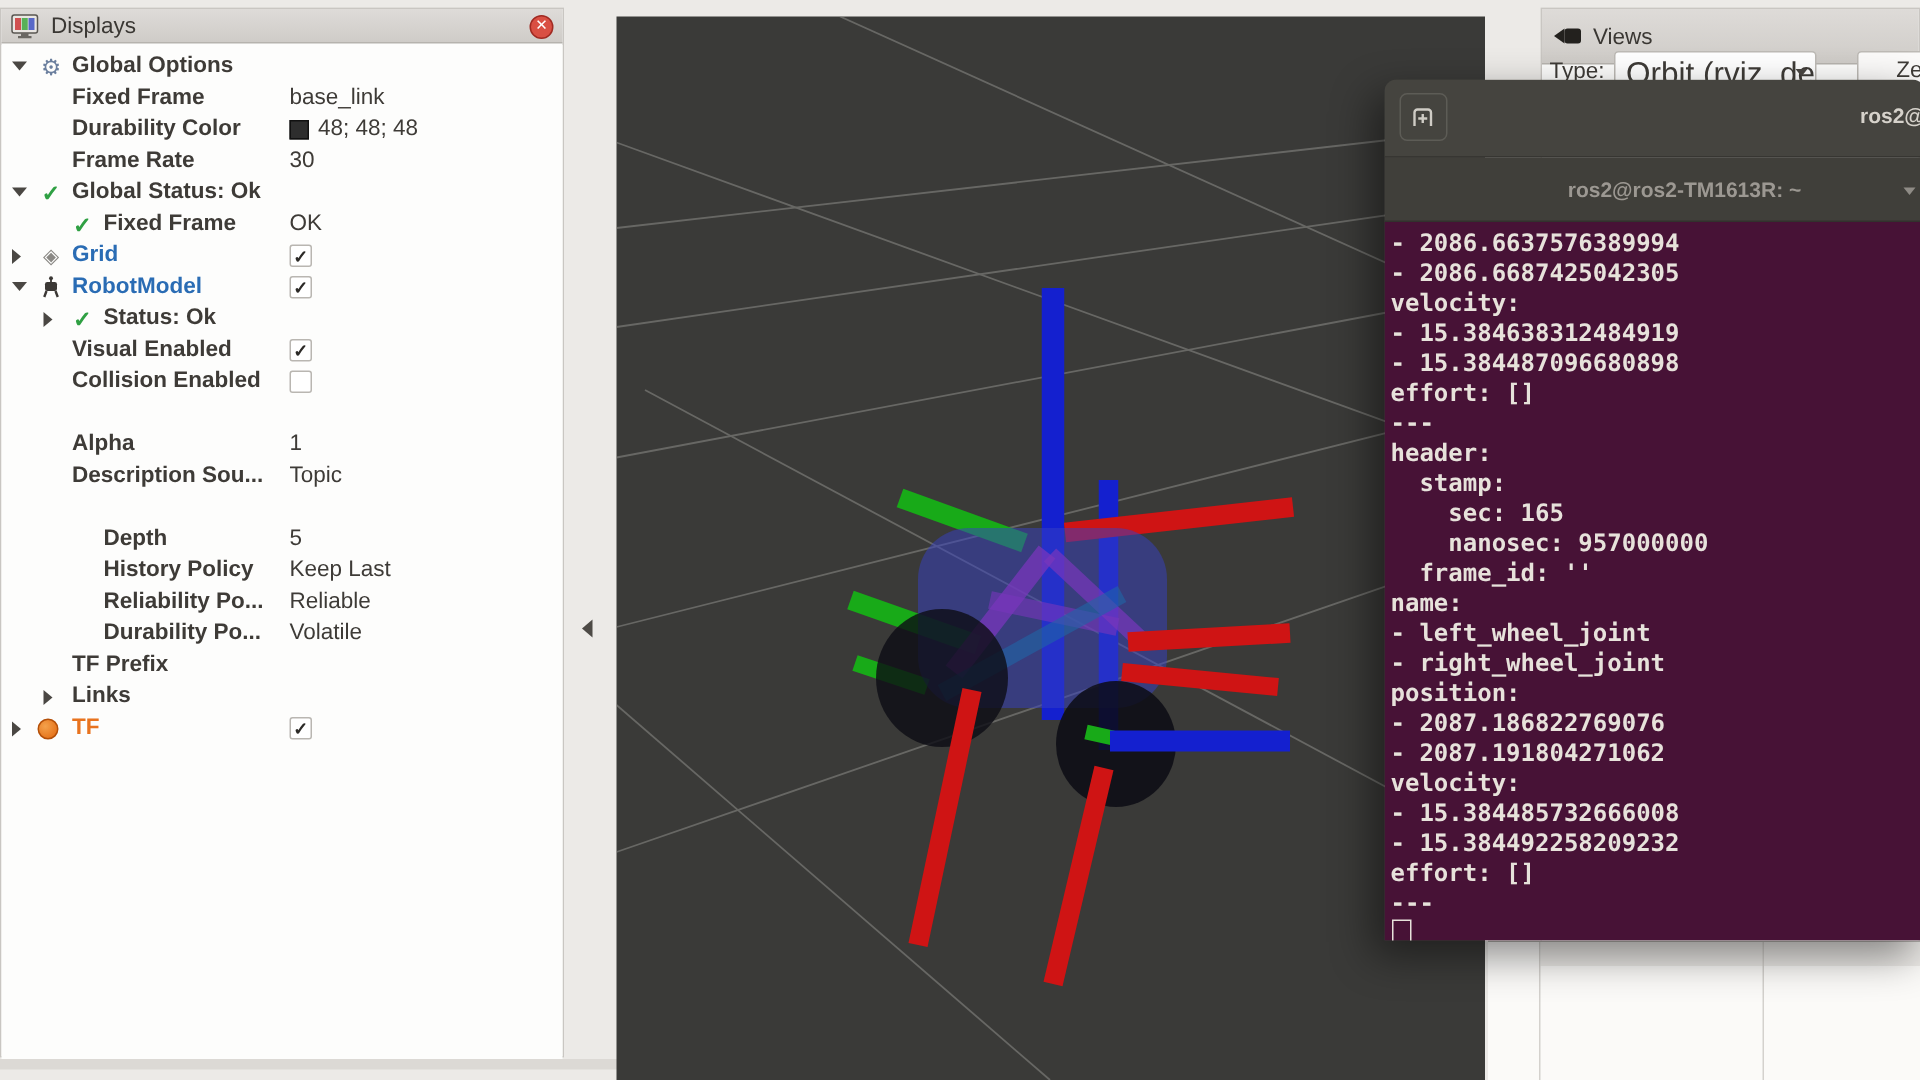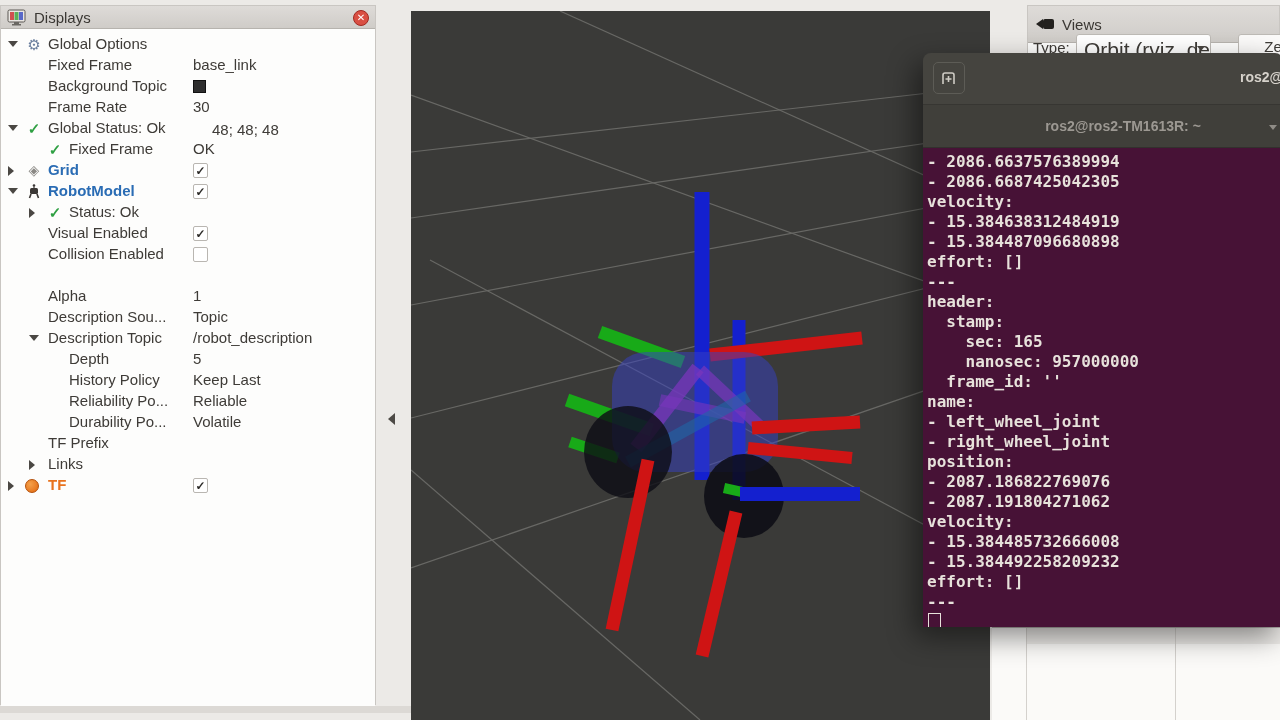--- a/index.html
+++ b/index.html
@@ -14,42 +14,42 @@
                   background:linear-gradient(#dedbd8,#cfccc8); border-bottom:1px solid #b6b3ae;
                   display:flex; align-items:center; padding:0 6px; gap:7px;
                   color:#3a3733; font-size:15px; }
   .panel-title { font-size:15px; color:#3a3733; }
   #displays-close { position:absolute; right:6px; top:4px; width:16px; height:16px;
                     border-radius:50%; background:#d94f43; border:1px solid #a02a22;
                     color:#fff; font-size:10px; line-height:14px; text-align:center; cursor:pointer; }
   #tree { position:absolute; left:0; top:24px; width:374px; height:680px; background:#fdfdfc; }
   #tree-divider { position:absolute; left:190px; top:24px; width:1px; height:681px; background:#dbd9d5; }
   .trow { position:absolute; left:0; width:374px; height:21px; font-size:15px; color:#3e3b37; }
-  .trow .lbl { position:absolute; top:1px; white-space:nowrap; }
+  .trow .lbl { position:absolute; top:1px; white-space:nowrap;font-weight:bold; }
   .trow .val { position:absolute; left:192px; top:1px; white-space:nowrap; color:#3e3b37; }
   .lbl.c-blue { color:#2a6cb4; font-weight:bold; }
   .lbl.c-orange { color:#e8731e; font-weight:bold; }
   .arr { position:absolute; top:7px; width:0; height:0; }
   .arr.open { border-left:5px solid transparent; border-right:5px solid transparent;
               border-top:6px solid #4a4743; }
   .arr.closed { border-top:5px solid transparent; border-bottom:5px solid transparent;
                 border-left:6px solid #4a4743; margin-top:-1px; }
   .ric { position:absolute; top:2px; width:18px; height:17px; text-align:center; }
   .ric.check { color:#2fa043; font-weight:bold; font-size:15px; }
   .ric.gear  { color:#6b7f9e; font-size:15px; }
   .ric.eye   { color:#8a8884; font-size:14px; }
   .ric.tf    { top:4px; width:14px; height:14px; border-radius:50%;
                background:radial-gradient(circle at 35% 35%, #f4a14b, #e2670e);
                border:1px solid #b44f08; }
   .cbox { position:absolute; left:192px; top:3px; width:15px; height:15px;
           background:#fff; border:1px solid #b9b6b1; border-radius:2px;
           font-size:12px; line-height:14px; text-align:center; color:#2c2a27; font-weight:bold; }
   .swatch { position:absolute; left:192px; top:4px; width:13px; height:13px;
             background:#2e2e2e; border:1px solid #111; }
-  .val.shifted { left:211px;margin-top:44px; }
+  .val.shifted { left:211px; }
   #panel-bottom-band { position:absolute; left:0; top:706px; width:990px; height:7px; background:#dcd9d5; }
   #panel-bottom-band2 { position:absolute; left:992px; top:706px; width:288px; height:7px; background:#dcd9d5; }
 
   
   #splitter-handle { position:absolute; left:388px; top:413px; width:0; height:0;
                      border-top:6px solid transparent; border-bottom:6px solid transparent;
                      border-right:7px solid #4d4a46; }
 
   
   #viewport { position:absolute; left:411px; top:11px; width:579px; height:709px;
@@ -130,21 +130,21 @@
 
   </div>
         <div class="trow" style="top: 25px;">
 
     <span class="lbl" style="left: 47px;">Fixed Frame</span>
     <span class="val">base_link</span>
 
   </div>
         <div class="trow" style="top: 46px;">
 
-    <span class="lbl" style="left: 47px;">Background Topic</span>
+    <span class="lbl" style="left: 47px;">Durability Color</span>
     <span class="val shifted">48; 48; 48</span>
     <span class="swatch"></span>
 
   </div>
         <div class="trow" style="top: 67px;">
 
     <span class="lbl" style="left: 47px;">Frame Rate</span>
     <span class="val">30</span>
 
   </div>
@@ -201,27 +201,20 @@
         <div class="trow" style="top: 256px; padding-left: 28px;">
 
     <span class="lbl" style="left: 47px;">Alpha</span>
     <span class="val">1</span>
 
   </div>
         <div class="trow" style="top: 277px;">
 
     <span class="lbl" style="left: 47px;">Description Sou...</span>
     <span class="val">Topic</span>
-
-  </div>
-        <div class="trow" style="top: 298px;">
-    <span class="arr open" style="left: 28px;"></span>
-
-    <span class="lbl" style="left: 47px;">Description Topic</span>
-    <span class="val">/robot_description</span>
 
   </div>
         <div class="trow" style="top: 319px; padding-left: 21px;">
 
     <span class="lbl" style="left: 68px;">Depth</span>
     <span class="val">5</span>
 
   </div>
         <div class="trow" style="top: 340px;">
 

